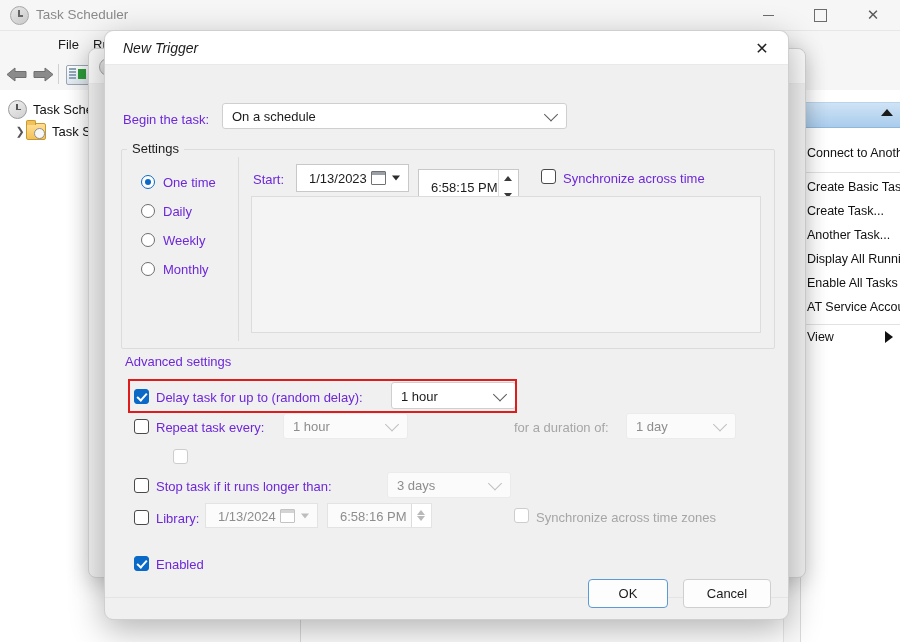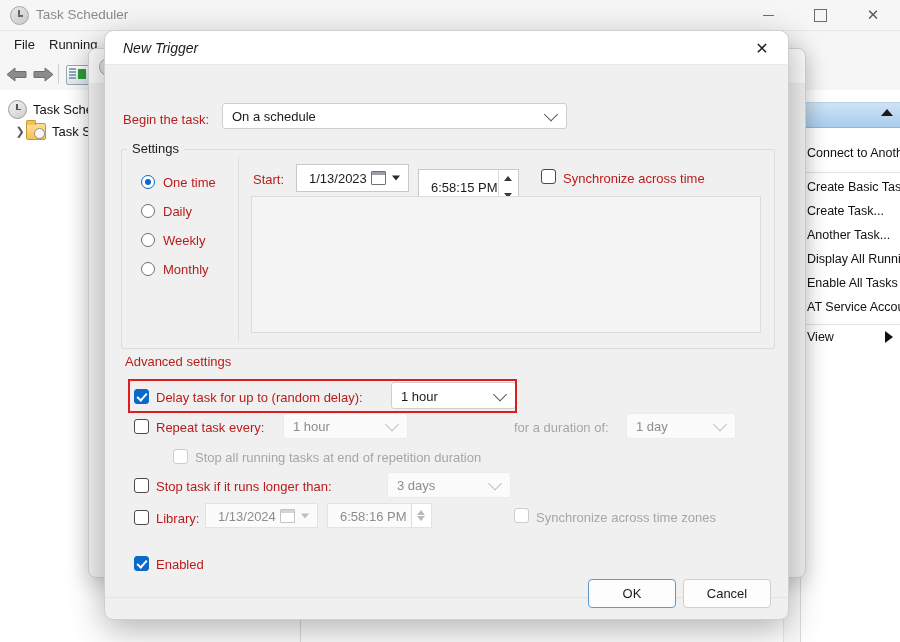--- a/index.html
+++ b/index.html
@@ -22,21 +22,21 @@
   .ts-appicon:before{content:"";position:absolute;left:7px;top:3px;width:1.5px;height:6px;background:#666;}
   .ts-appicon:after{content:"";position:absolute;left:7px;top:8px;width:5px;height:1.5px;background:#666;}
 
   .wbtn{position:absolute;top:0;width:46px;height:30px;display:flex;align-items:center;justify-content:center;color:#3a3a3a;}
   .wbtn .bar{width:11px;height:1px;background:#6c6c6c;}
   .wbtn .sq{width:11px;height:11px;border:1px solid #6c6c6c;}
   .wbtn .xx{font-size:15px;line-height:1;color:#5a5a5a;font-family:"DejaVu Sans",sans-serif;}
   #btn-min{left:745px;} #btn-max{left:797px;} #btn-close{left:850px;}
 
   .ts-menubar{position:absolute;left:0;top:31px;width:900px;height:27px;background:#f6f6f6;}
-  .menu-item{position:absolute;top:5px;font-size:13px;color:#1b1b1b;padding:1px 4px;}
+  .menu-item{position:absolute;top:5px;font-size:13px;color:#1b1b1b;padding:1px 4px;margin-left:44px;}
   #menu-file{left:10px;} #menu-action{left:45px;} #menu-view{left:100px;}
 
   .ts-toolbar{position:absolute;left:0;top:58px;width:900px;height:32px;background:#f6f6f6;
               border-bottom:1px solid #e3e3e3;}
   .arrow-ico{position:absolute;top:9px;width:22px;height:15px;}
   #nav-back{left:6px;} #nav-fwd{left:32px;}
   .arrow-ico svg{display:block;}
   .tb-sep{position:absolute;left:58px;top:6px;width:1px;height:20px;background:#d0d0d0;}
   .tb-icon{position:absolute;left:66px;top:7px;width:22px;height:18px;border:1px solid #9aa7b5;
            background:linear-gradient(#ffffff,#dfe7ef);border-radius:2px;}
@@ -93,21 +93,21 @@
        border:1px solid #cfcfcf;border-radius:9px;box-shadow:0 10px 34px rgba(0,0,0,.30);}
   .dlg-title{position:absolute;left:0;top:0;width:683px;height:33px;background:#ffffff;
              border-radius:9px 9px 0 0;}
   .dlg-title-text{position:absolute;left:18px;top:9px;font-size:14px;color:#1b1b1b;font-style:italic;}
   .dlg-close{position:absolute;right:8px;top:5px;width:36px;height:24px;display:flex;align-items:center;
              justify-content:center;font-size:16px;color:#232323;font-family:"DejaVu Sans",sans-serif;}
   .dlg-sep{position:absolute;left:0;top:33px;width:683px;height:1px;background:#e9e9e9;}
   .dlg-body{position:absolute;left:0;top:34px;width:683px;height:532px;background:#f0f0f0;}
   .dlg-footer-line{position:absolute;left:0;top:566px;width:683px;height:1px;background:#e4e4e4;}
 
-  .lbl{position:absolute;font-size:13px;color:#b91c1c;white-space:nowrap;}
+  .lbl{position:absolute;font-size:13px;color:#6d28d9;white-space:nowrap;}
   .lbl.dim{color:#a6a6a6;}
 
   
   .combo{position:absolute;background:#ffffff;border:1px solid #cfcfcf;border-radius:3px;
          box-sizing:border-box;}
   .combo.flat{border:1px solid #ebebeb;background:#fbfbfb;}
   .combo .ctext{position:absolute;left:9px;top:50%;transform:translateY(-50%);font-size:13px;color:#1b1b1b;white-space:nowrap;}
   .combo.flat .ctext{color:#8d8d8d;}
   .chev{position:absolute;right:10px;top:50%;width:9px;height:9px;transform:translateY(-65%) rotate(45deg);
         border-right:1.6px solid #5c5c5c;border-bottom:1.6px solid #5c5c5c;}
@@ -304,21 +304,20 @@
         <span class="ctext">1 hour</span>
         <span class="chev"></span>
       </div>
       <div class="lbl dim" style="left:409px;top:355px">for a duration of:</div>
       <div class="combo flat" style="left:521px;top:348px;width:110px;height:26px">
         <span class="ctext">1 day</span>
         <span class="chev"></span>
       </div>
 
       <div class="cbx dim" style="left:68px;top:384px"></div>
-      <div class="lbl dim" style="left:90px;top:385px">Stop all running tasks at end of repetition duration</div>
 
       <div class="cbx" style="left:29px;top:413px"></div>
       <div class="lbl" style="left:51px;top:414px">Stop task if it runs longer than:</div>
       <div class="combo flat" style="left:282px;top:407px;width:124px;height:26px">
         <span class="ctext">3 days</span>
         <span class="chev"></span>
       </div>
 
       <div class="cbx" style="left:29px;top:445px"></div>
       <div class="lbl" style="left:51px;top:446px">Library:</div>
@@ -336,18 +335,18 @@
       </div>
       <div class="cbx dim" style="left:409px;top:443px"></div>
       <div class="lbl dim" style="left:431px;top:445px">Synchronize across time zones</div>
 
       <div class="cbx on" style="left:29px;top:491px"></div>
       <div class="lbl" style="left:51px;top:492px">Enabled</div>
 
     </div>
 
     <div class="dlg-footer-line"></div>
-    <div class="btn primary" style="left:483px;top:548px;width:88px">OK</div>
+    <div class="btn primary" style="left:483px;top:548px;width:80px">OK</div>
     <div class="btn" style="left:578px;top:548px;width:88px">Cancel</div>
 
   </div>
 
 </div>
 
 </body></html>

